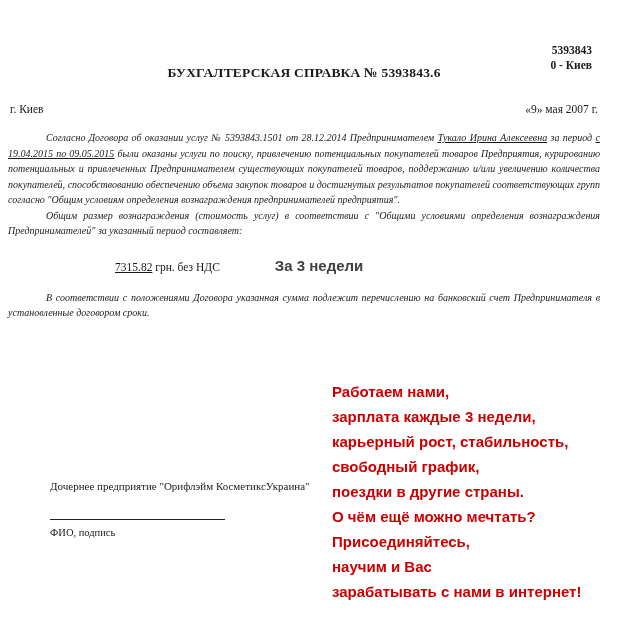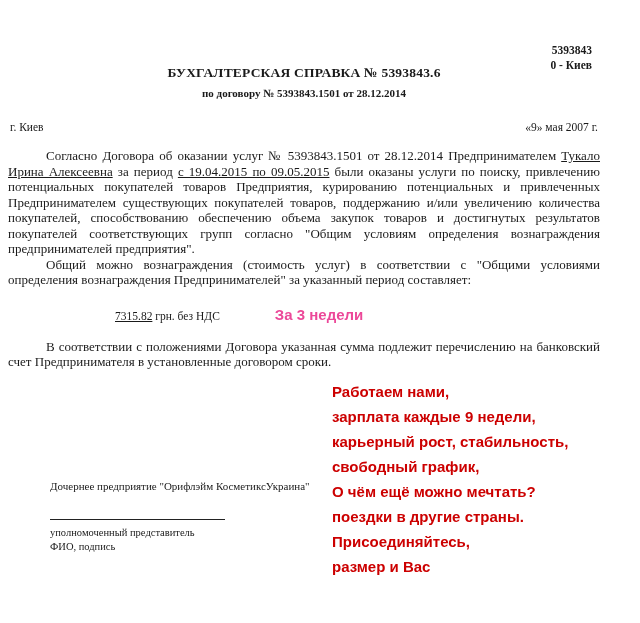--- a/index.html
+++ b/index.html
@@ -42,35 +42,36 @@
   }
   .city-date {
     display: flex;
     justify-content: space-between;
     margin: 22px 10px 0 10px;
     font-size: 11.5px;
     gap: 15px;
   }
   .para {
     margin: 0 8px;
-    font-size: 13px;
+    font-size: 10px;
     line-height: 15.5px;
     text-align: justify;
     text-indent: 38px;
+    font-style: italic;
   }
   .p1 { margin-top: 15px; }
   .p2 { margin-top: 0; }
   .p3 { margin-top: 0; }
   .u { text-decoration: underline; }
   .amount-line {
     margin: 18px 8px 16px 115px;
     font-size: 11.5px;
   }
   .red-note {
-    color: #ec4899;
+    color: #404040;
     font-family: "Liberation Sans", sans-serif;
     font-weight: bold;
     font-size: 15px;
     margin-left: 55px;
   }
   .signature {
     position: absolute;
     left: 50px;
     top: 446px;
     width: 265px;
@@ -102,51 +103,50 @@
 
 <div class="page">
 
   <div class="corner">
     <div>5393843</div>
     <div>0 - Киев</div>
   </div>
 
   <div class="title-block">
     <div class="title">БУХГАЛТЕРСКАЯ СПРАВКА № 5393843.6</div>
-    <div class="subtitle">по договору № 5393843.1501 от 28.12.2014</div>
   </div>
 
   <div class="city-date">
     <span>г. Киев</span>
     <span>«9» мая 2007 г.</span>
   </div>
 
   <div class="para p1">
     <span>Согласно Договора об оказании услуг № 5393843.1501 от 28.12.2014 Предпринимателем </span><span class="u">Тукало Ирина Алексеевна</span><span> за период </span><span class="u">с 19.04.2015 по 09.05.2015</span><span> были оказаны услуги по поиску, привлечению потенциальных покупателей товаров Предприятия, курированию потенциальных и привлеченных Предпринимателем существующих покупателей товаров, поддержанию и/или увеличению количества покупателей, способствованию обеспечению объема закупок товаров и достигнутых результатов покупателей соответствующих групп согласно "Общим условиям определения вознаграждения предпринимателей предприятия".</span>
   </div>
 
-  <div class="para p2">Общий можно вознаграждения (стоимость услуг) в соответствии с "Общими условиями определения вознаграждения Предпринимателей" за указанный период составляет:</div>
+  <div class="para p2">Общим размер вознаграждения (стоимость услуг) в соответствии с "Общими условиями определения вознаграждения Предпринимателей" за указанный период составляет:</div>
 
   <div class="amount-line">
     <span class="u">7315.82</span><span> грн. без НДС</span><span class="red-note">За 3 недели</span>
   </div>
 
   <div class="para p3">В соответствии с положениями Договора указанная сумма подлежит  перечислению на банковский счет Предпринимателя в установленные договором сроки.</div>
 
   <div class="signature">
     <div class="sig-company">Дочернее предприятие "Орифлэйм КосметиксУкраина"</div>
     <div class="sig-rule"></div>
-    <div class="sig-label">уполномоченный представитель</div>
     <div class="sig-label">ФИО, подпись</div>
   </div>
 
   <div class="annotation">
     <div>Работаем нами,</div>
-    <div>зарплата каждые 9 недели,</div>
+    <div>зарплата каждые 3 недели,</div>
     <div>карьерный рост, стабильность,</div>
     <div>свободный график,</div>
+    <div>поездки в другие страны.</div>
     <div>О чём ещё можно мечтать?</div>
-    <div>поездки в другие страны.</div>
     <div>Присоединяйтесь,</div>
-    <div>размер и Вас</div>
+    <div>научим и Вас</div>
+    <div>зарабатывать с нами в интернет!</div>
   </div>
 
 </div>
 
 </body></html>

